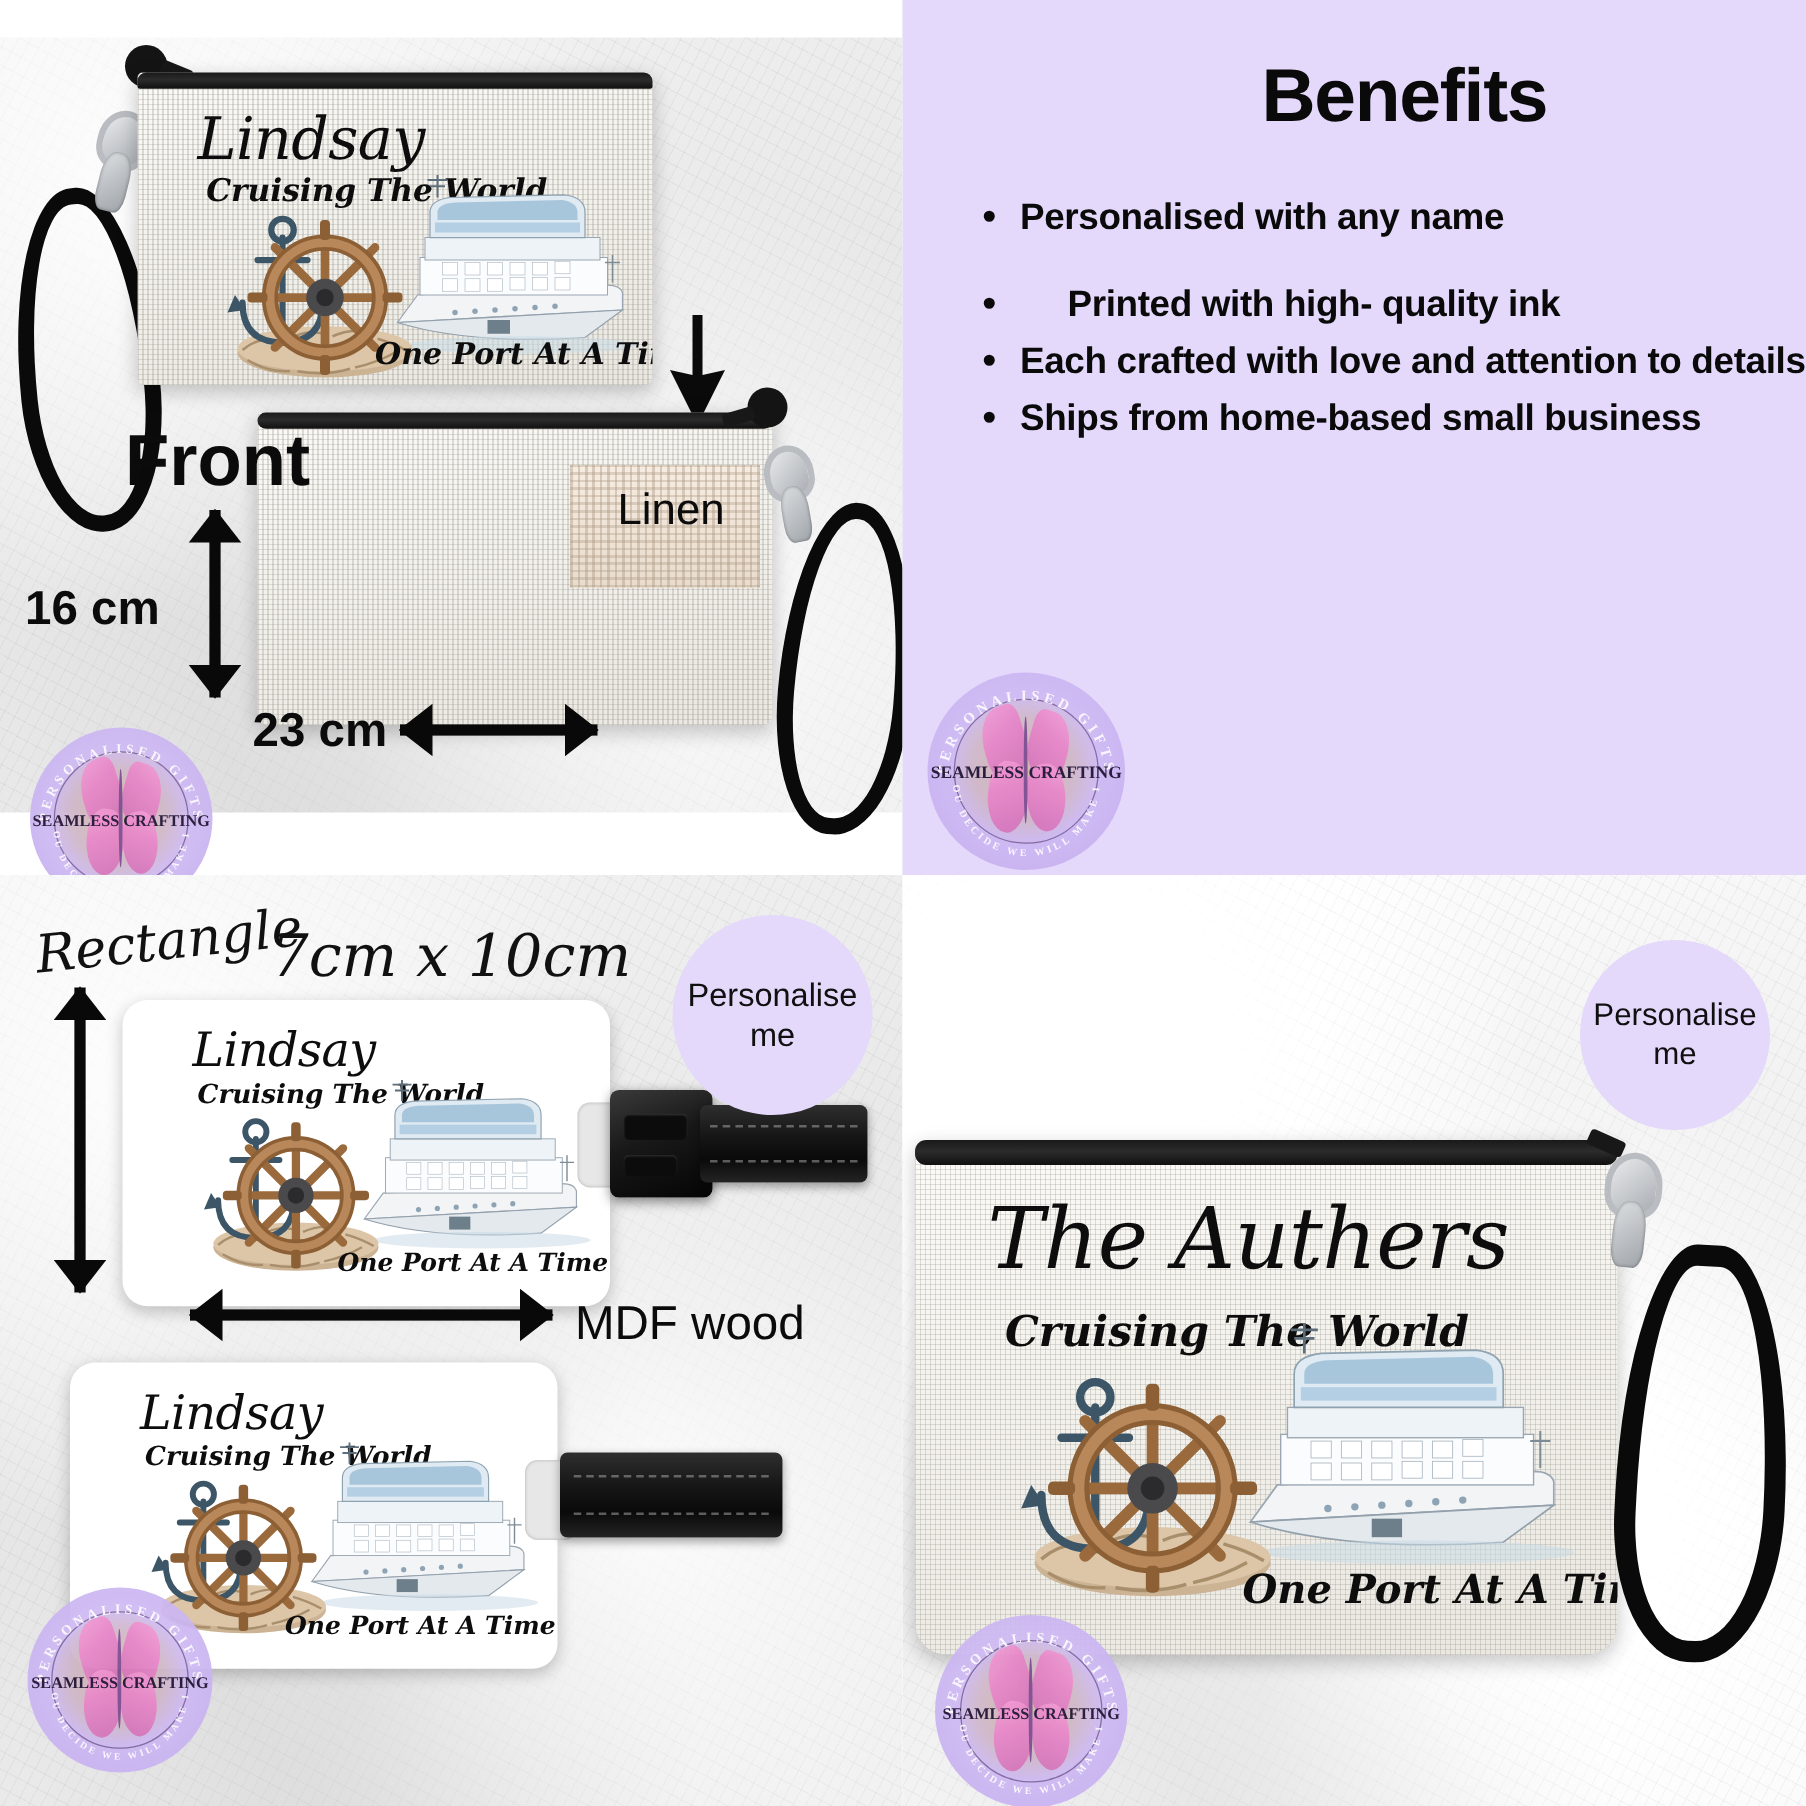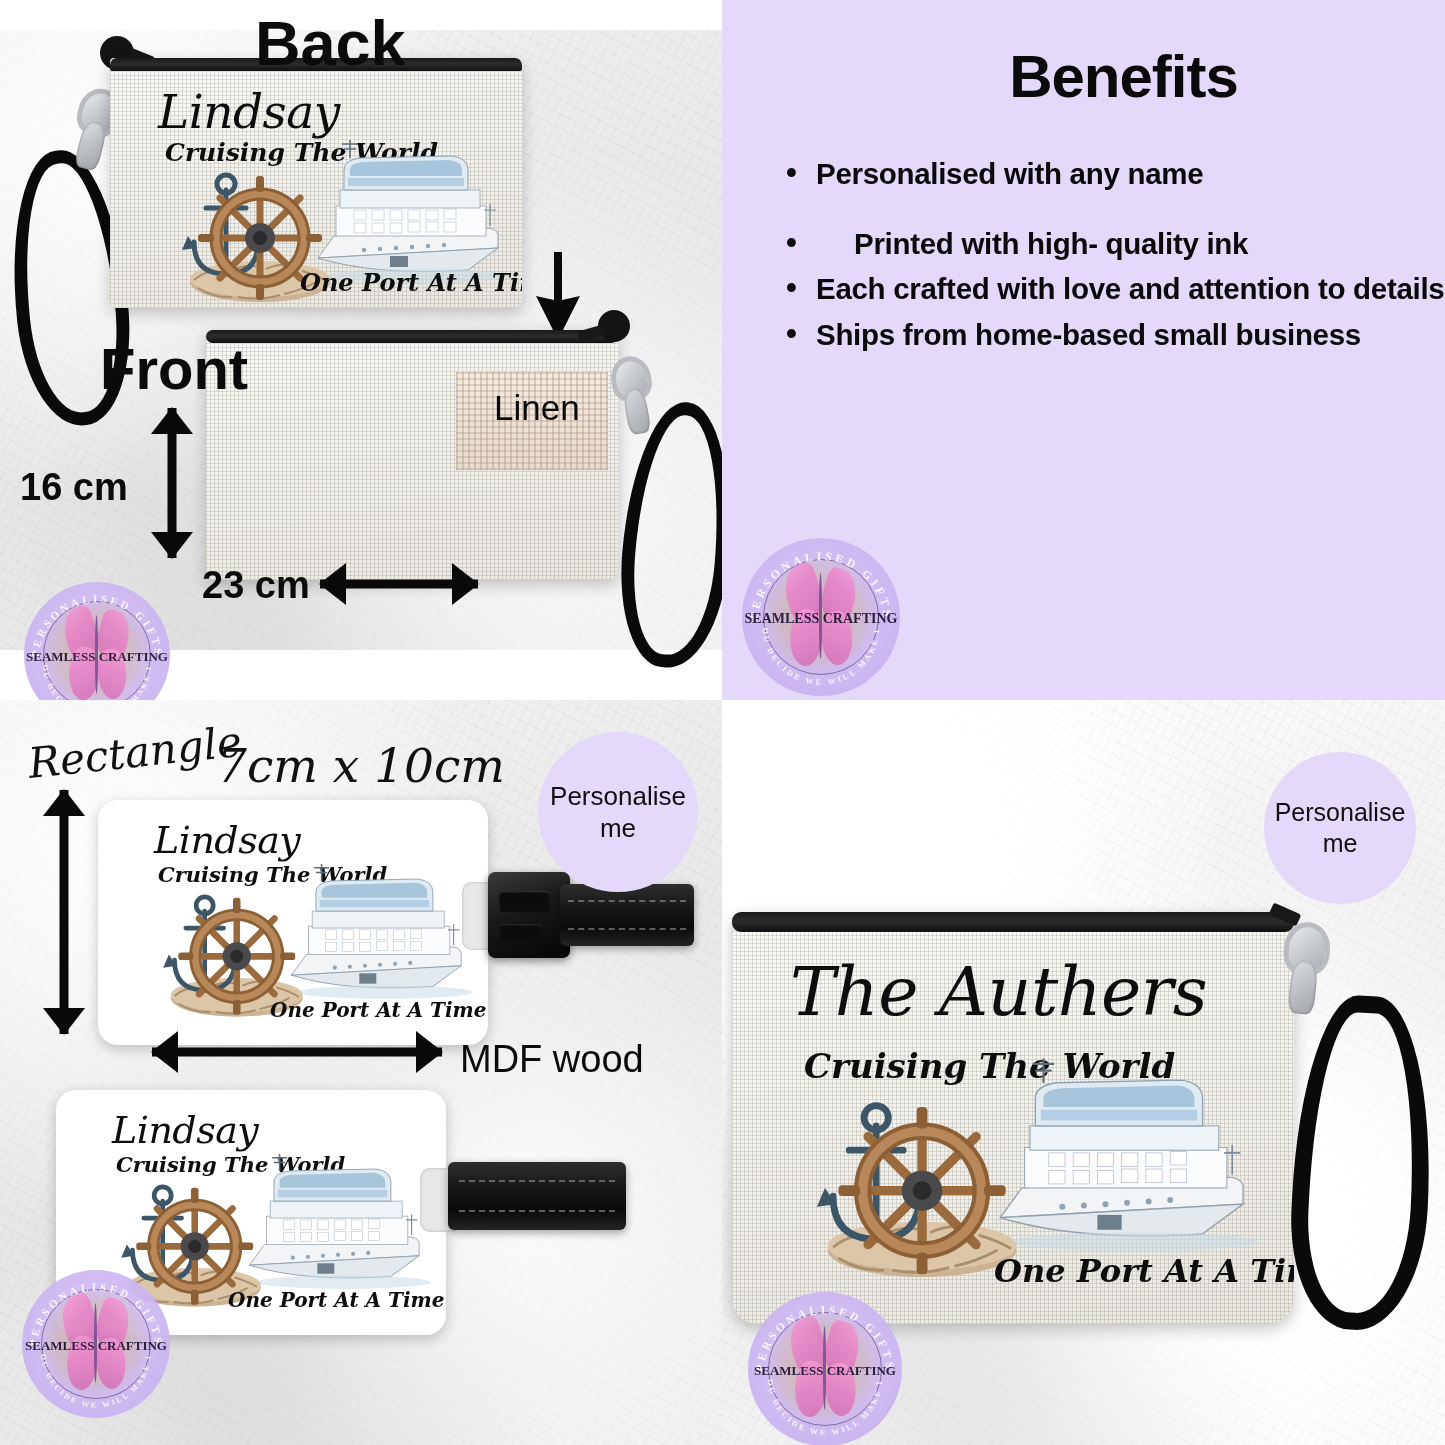--- a/index.html
+++ b/index.html
@@ -263,21 +263,20 @@
             </g>
             <circle r="15" fill="#4a4a4c"></circle>
             <circle r="7" fill="#2b2b2d"></circle>
           </g>
         </svg>
 
         <div class="d-tag" style="left:190px;top:196px;font-size:24px;">One Port At A Time</div>
       </div>
     </div>
 
-    <div class="lbl-heavy" id="label-back" style="left:255px;top:12px;font-size:63px;">Back</div>
 
     <svg class="down-arrow" style="left:528px;top:252px;width:60px;height:88px;" viewBox="0 0 60 88">
       <path d="M26 0 L34 0 L34 48 L52 44 L30 88 L8 44 L26 48 Z" fill="#0a0a0a"></path>
     </svg>
 
     <div class="pouch" id="pouch-front" style="left:206px;top:330px;width:412px;height:250px;">
       <div class="body" style="border-radius:4px 4px 8px 8px;"></div>
       <div class="zip rounded"></div>
     </div>
     <div class="zip-pull" style="left:598px;top:310px;width:32px;height:32px;"></div>

